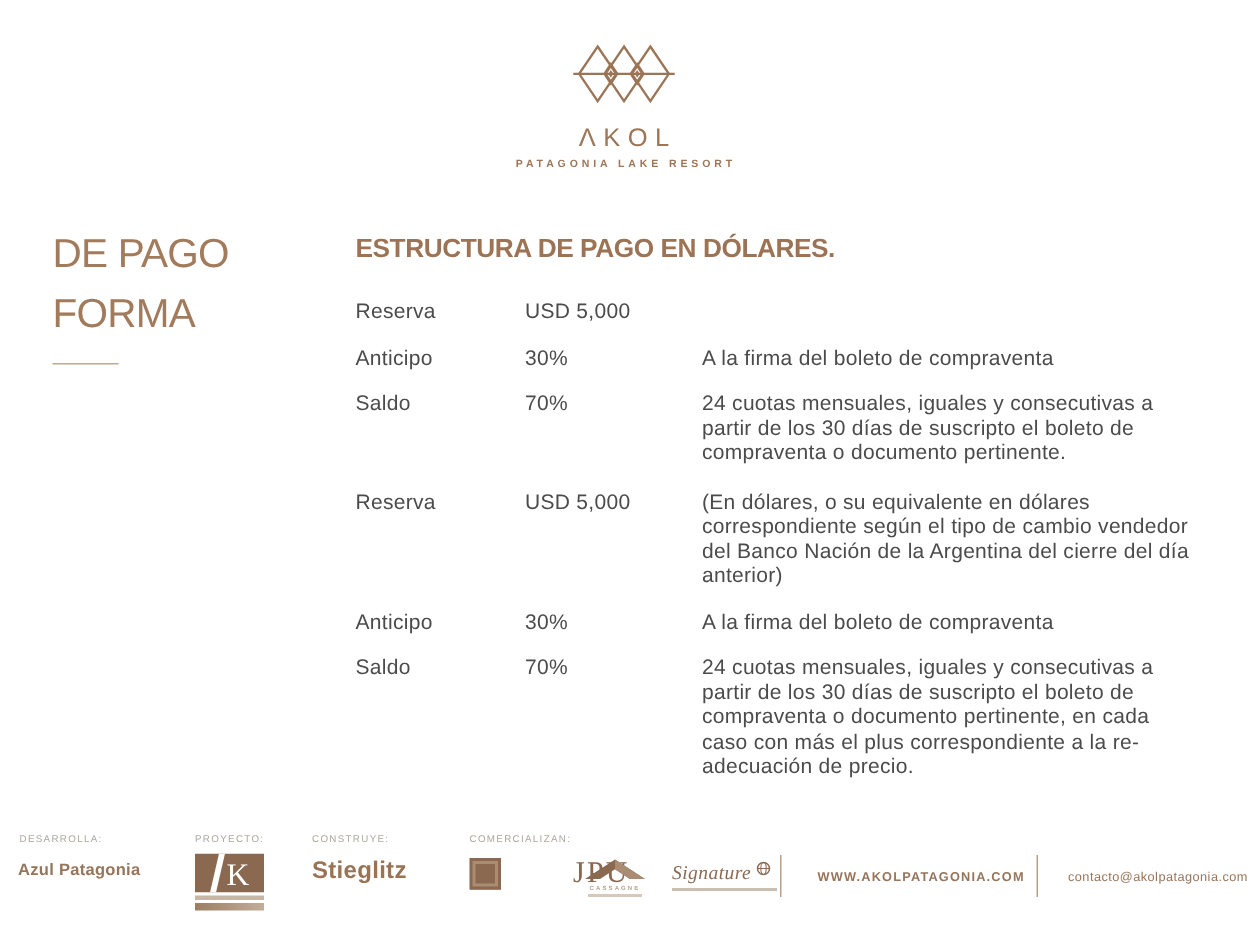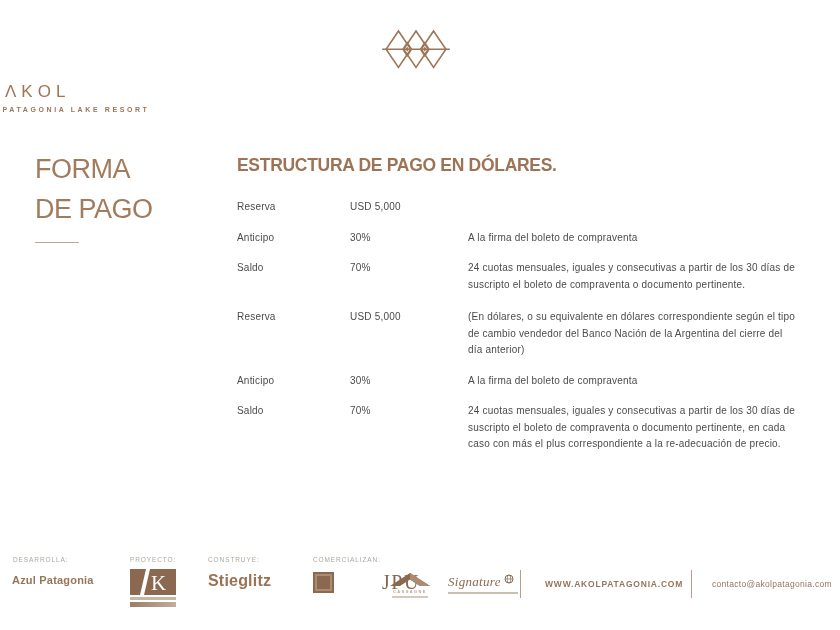--- a/index.html
+++ b/index.html
@@ -1,38 +1,38 @@
 <!DOCTYPE html>
 <html><head>
 <meta charset="utf-8">
 <style>
   html,body{margin:0;padding:0;background:#ffffff;}
   body{width:840px;height:630px;position:relative;overflow:hidden;
        font-family:"Liberation Sans",sans-serif;-webkit-font-smoothing:antialiased;}
 
   
-  .logo-block{position:absolute;left:0;top:24px;width:832px;text-align:left;}
+  .logo-block{position:absolute;left:0;top:24px;width:832px;text-align:center;}
   .logo-mark{display:block;margin:0 auto;}
   .wordmark{margin-top:5px;font-size:17px;letter-spacing:5px;padding-left:5px;
             color:#9D7557;font-weight:400;}
   .tagline{margin-top:4px;font-size:7px;font-weight:bold;letter-spacing:2.6px;
            padding-left:2.6px;color:#9D7557;}
 
   
   .page-title{position:absolute;left:35px;top:149px;color:#A27B5C;
               font-size:27px;line-height:40px;letter-spacing:-0.5px;font-weight:400;}
   .title-rule{width:44px;height:1px;background:#BFA894;margin-top:13px;}
 
   
   .content{position:absolute;left:237px;top:155px;width:560px;}
   .section-heading{font-size:17.5px;font-weight:700;color:#9C7355;
                    letter-spacing:-0.3px;margin:0 0 24px 0;line-height:20px;}
   .section + .section{margin-top:16px;}
   .row{display:grid;grid-template-columns:113px 118px 1fr;
-       font-size:10px;color:#4B4B4B;line-height:16.5px;letter-spacing:0.2px;
+       font-size:14px;color:#4B4B4B;line-height:16.5px;letter-spacing:0.2px;
        margin-bottom:14px;}
   .row .cell{white-space:pre-line;}
 
   
   .footer{position:absolute;left:0;top:550px;width:840px;height:70px;font-size:0;}
   .f-label{position:absolute;top:6px;font-size:6.5px;letter-spacing:0.9px;
            color:#ADA79E;font-weight:400;}
   .f-azul{position:absolute;left:12px;top:24px;font-size:11px;font-weight:bold;
           color:#96755B;letter-spacing:0.2px;}
   .f-aklogo{position:absolute;left:130px;top:19px;width:46px;}
@@ -77,22 +77,22 @@
     <g fill="#9C7556">
       <polygon points="46.5,34 49,38 46.5,42 44,38"></polygon>
       <polygon points="73.5,34 76,38 73.5,42 71,38"></polygon>
     </g>
   </svg>
   <div class="wordmark">ΛKOL</div>
   <div class="tagline">PATAGONIA LAKE RESORT</div>
 </div>
 
 <div class="page-title">
+  <div>DE PAGO</div>
   <div>FORMA</div>
-  <div>DE PAGO</div>
   <div class="title-rule"></div>
 </div>
 
 <div class="content">
 
   <div class="section">
     <h2 class="section-heading">ESTRUCTURA DE PAGO EN DÓLARES.</h2>
 
     <div class="row">
       <div class="cell">Reserva</div>

